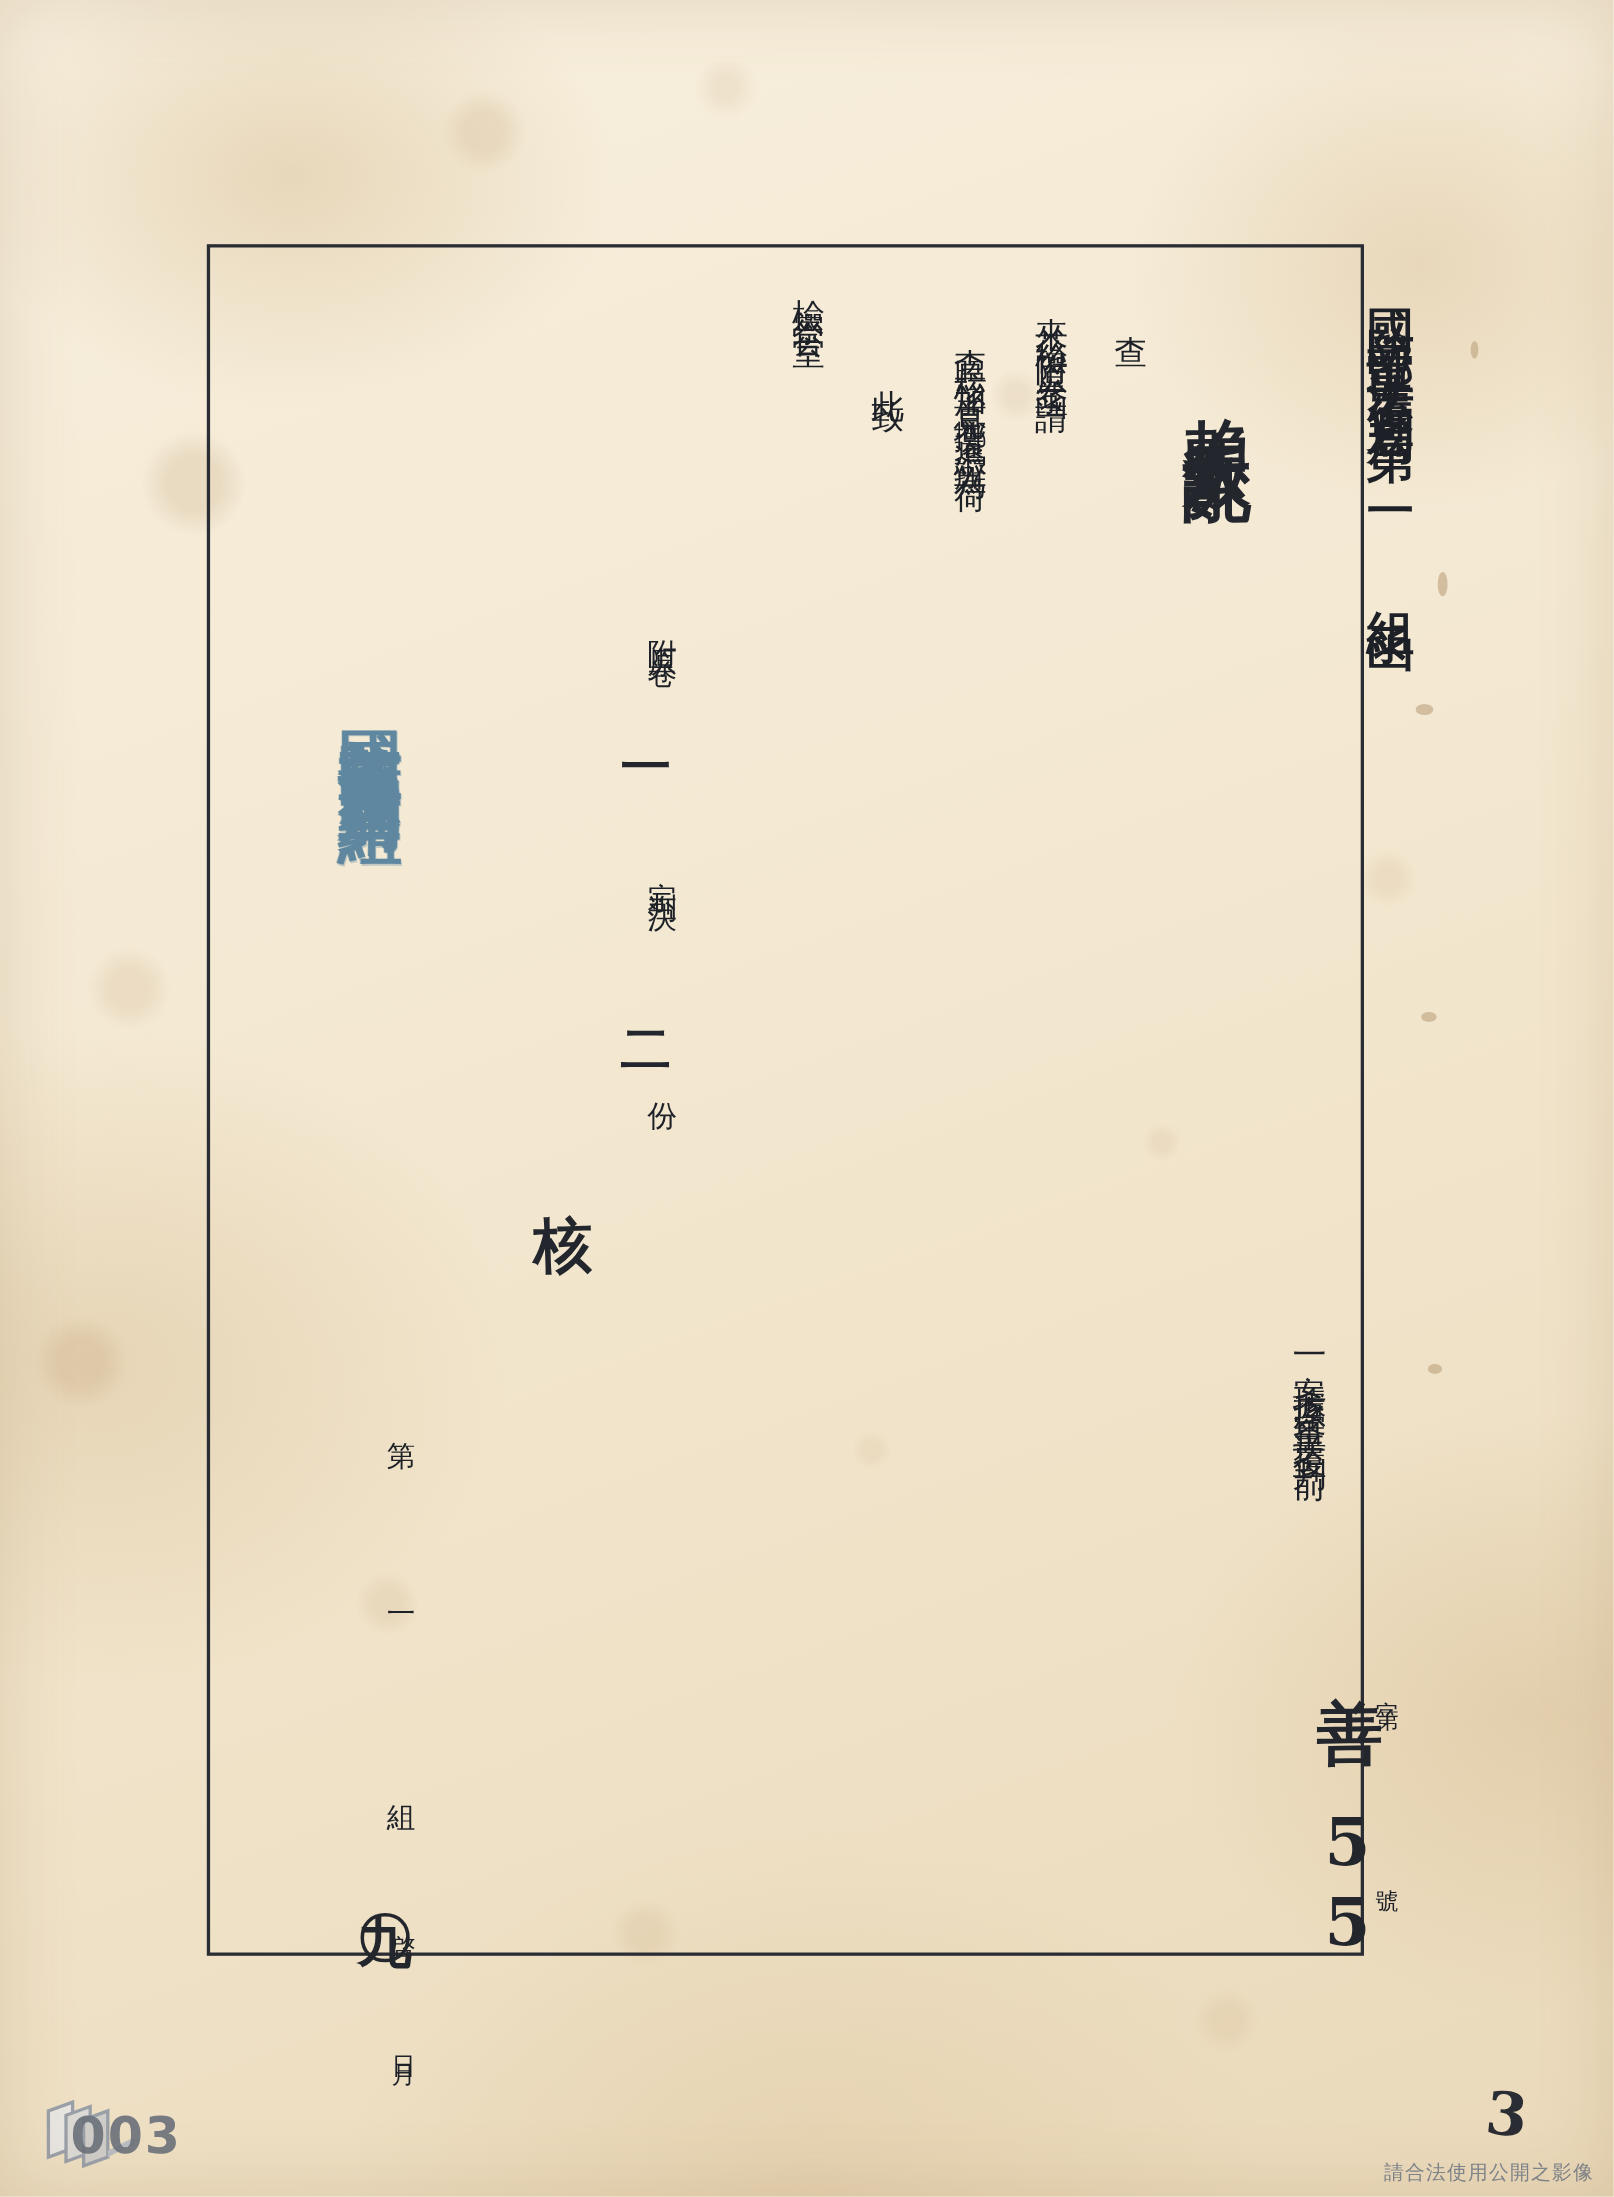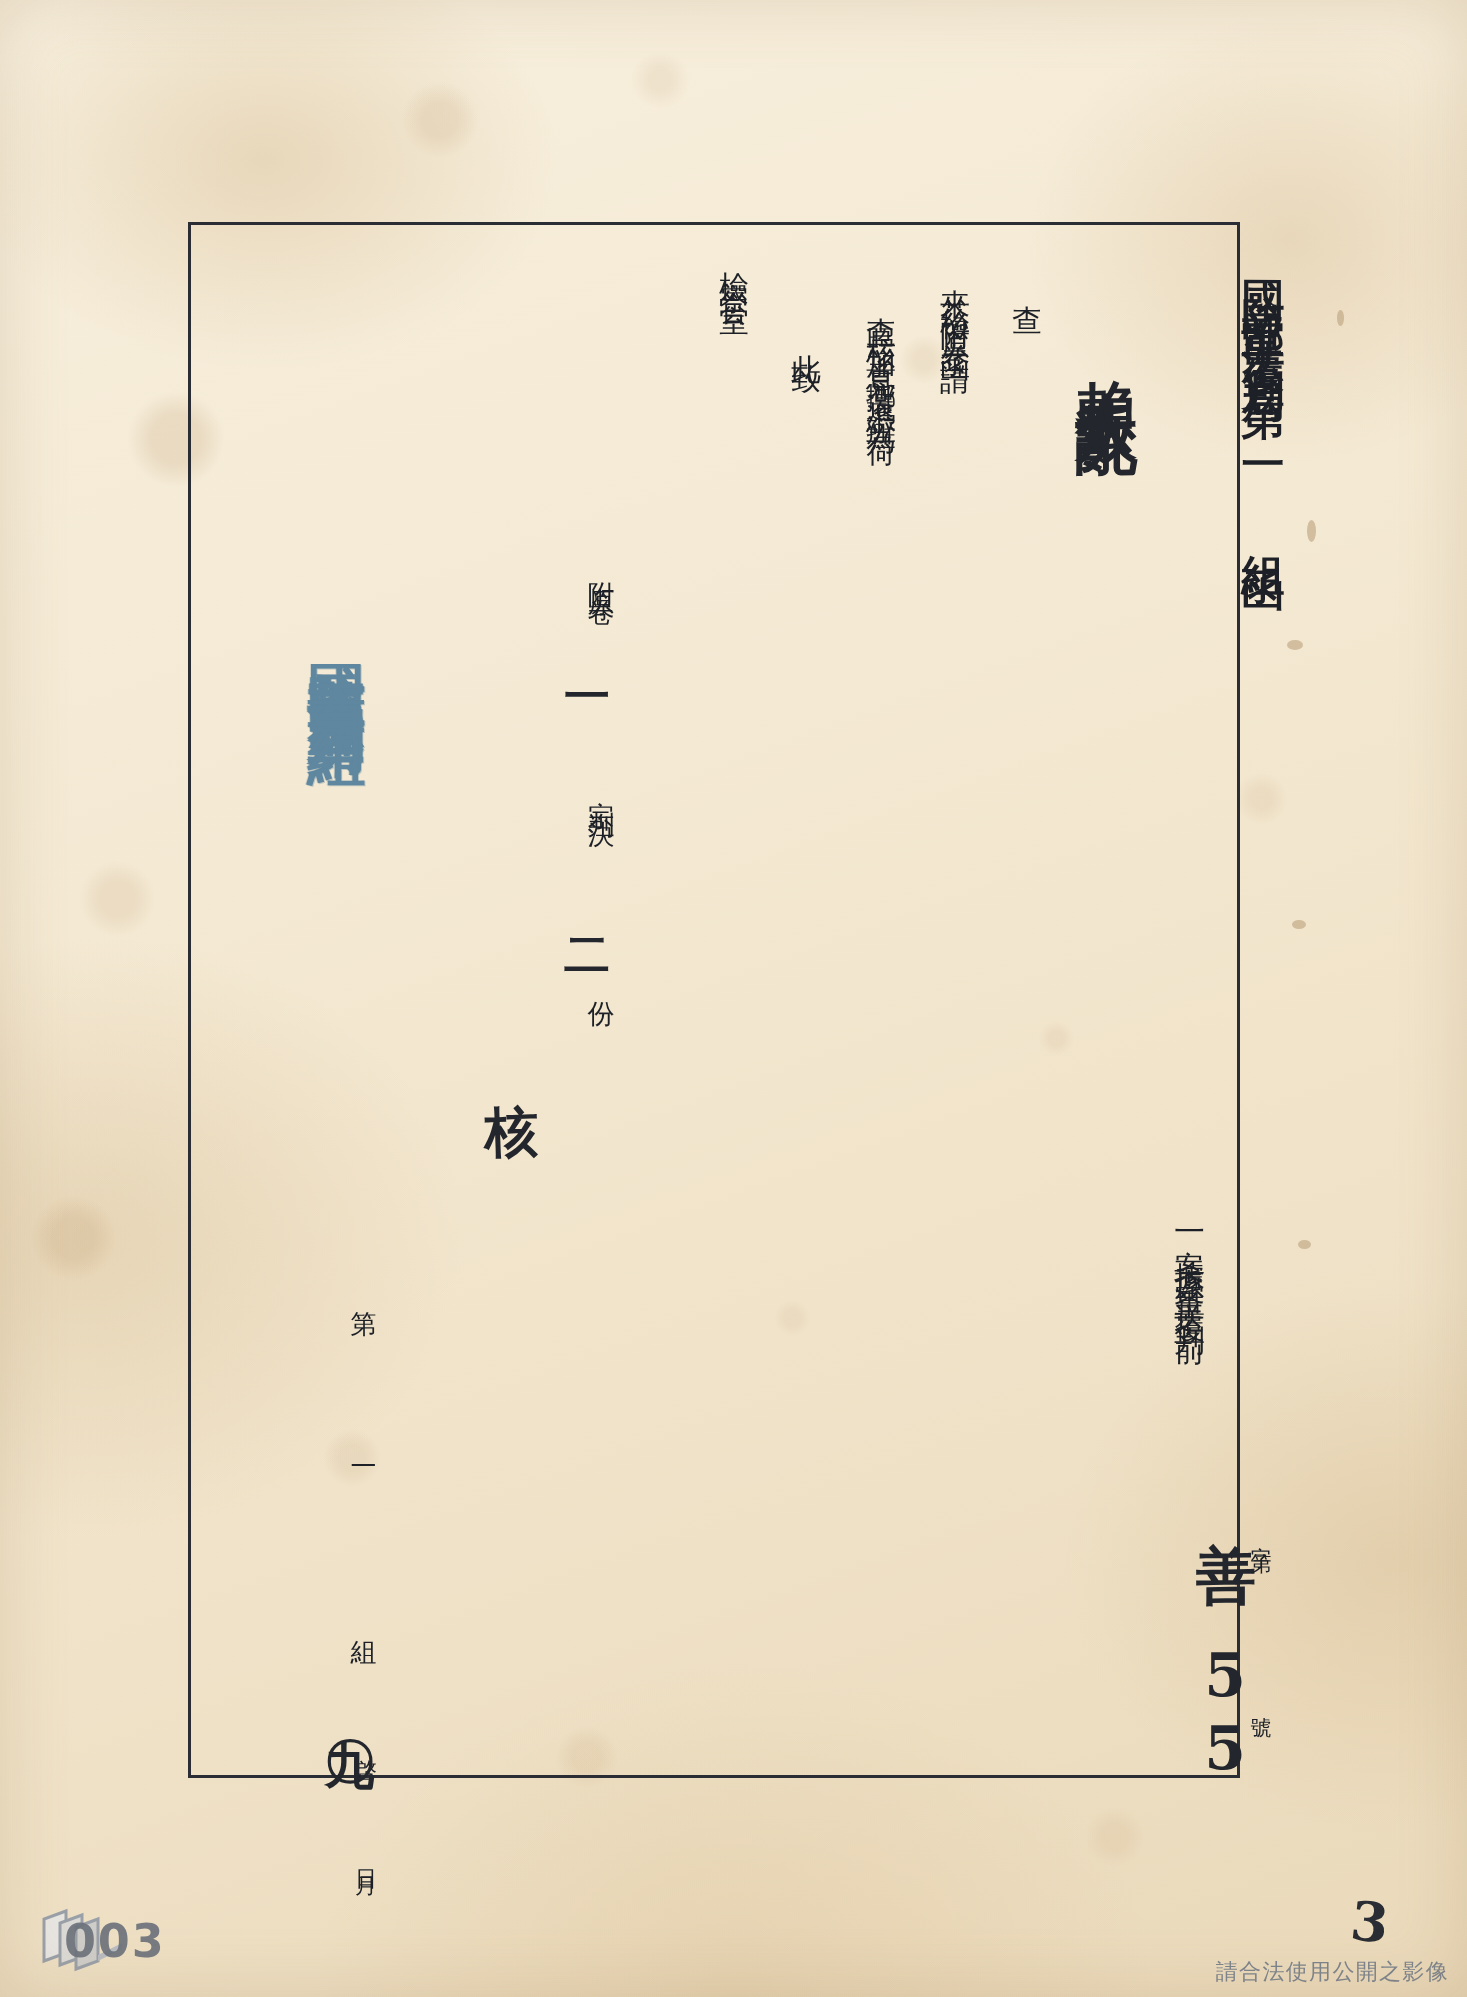--- a/index.html
+++ b/index.html
@@ -288,21 +288,21 @@
     line-height: 1;
     margin-left: -66px;
     margin-bottom: 2px;
     opacity: 0.92;
   }
   .footer-note {
     position: absolute;
     right: 18px;
     bottom: 10px;
     font-family: "DejaVu Sans", sans-serif;
-    font-size: 22px;
+    font-size: 18px;
     color: #7d848d;
     letter-spacing: 0.06em;
   }
 
   
   .defect { position: absolute; background: #b79a74; border-radius: 50%; opacity: 0.55; }
 </style>
 </head>
 <body>
 

